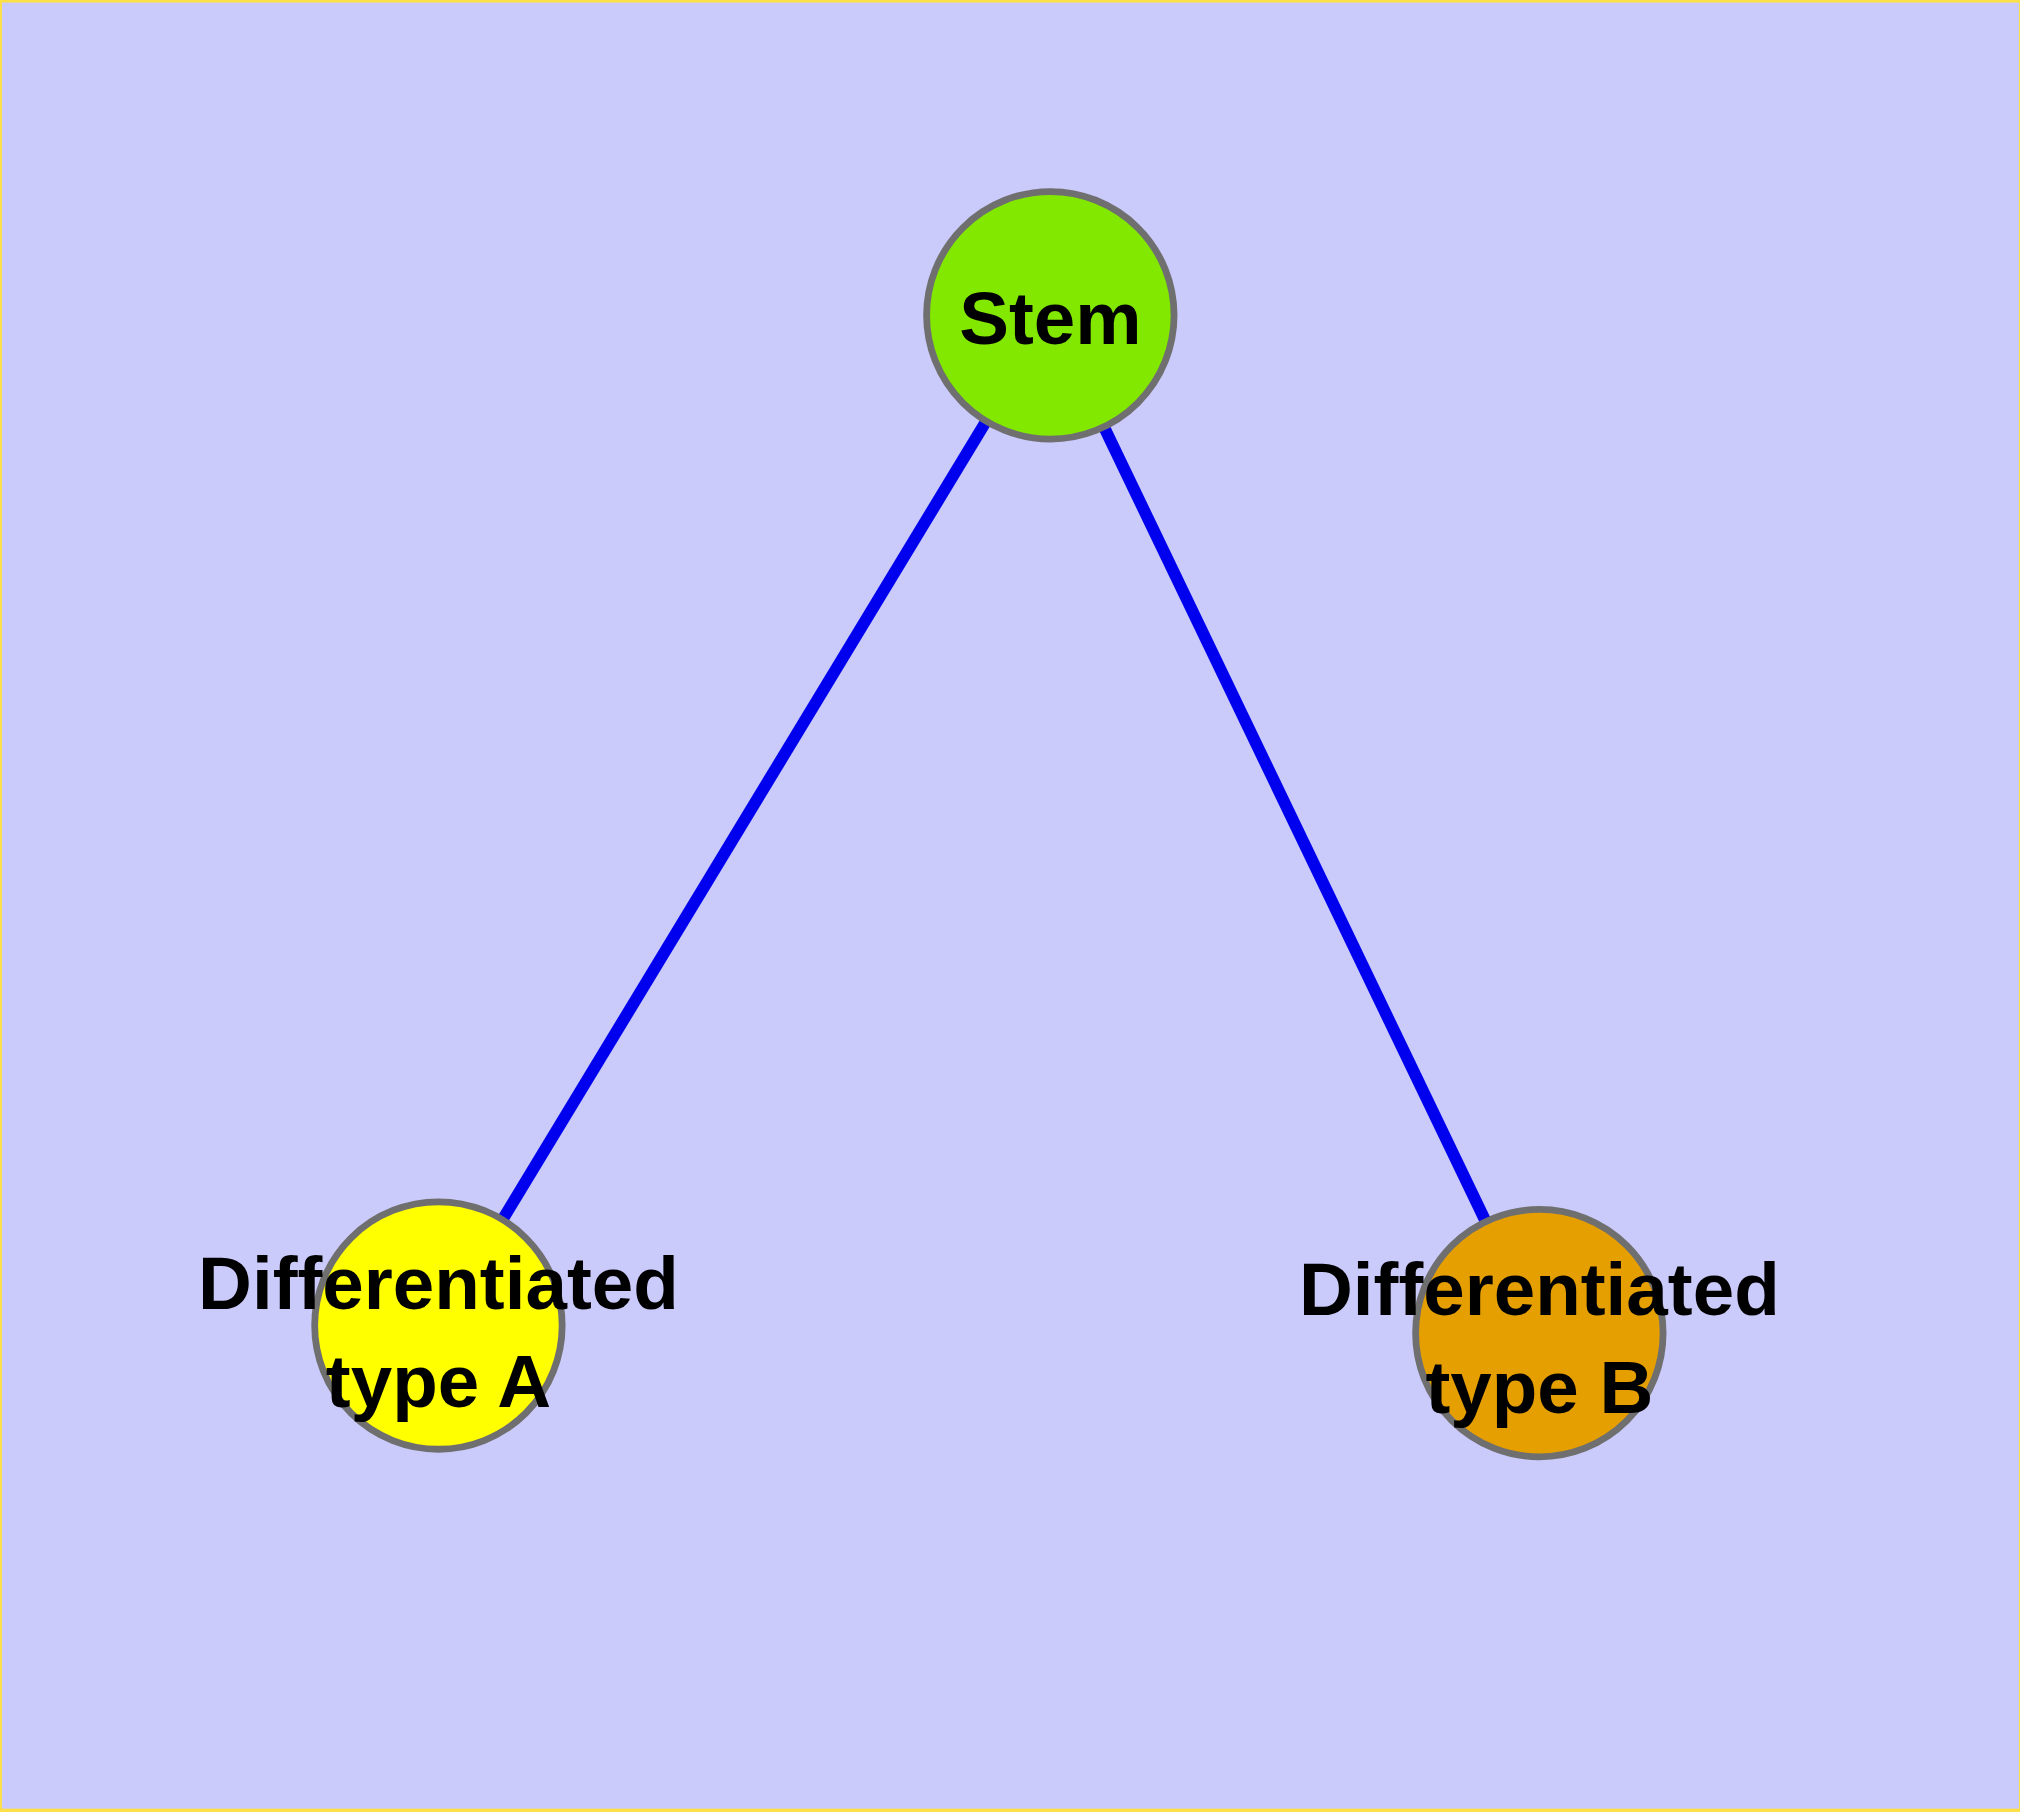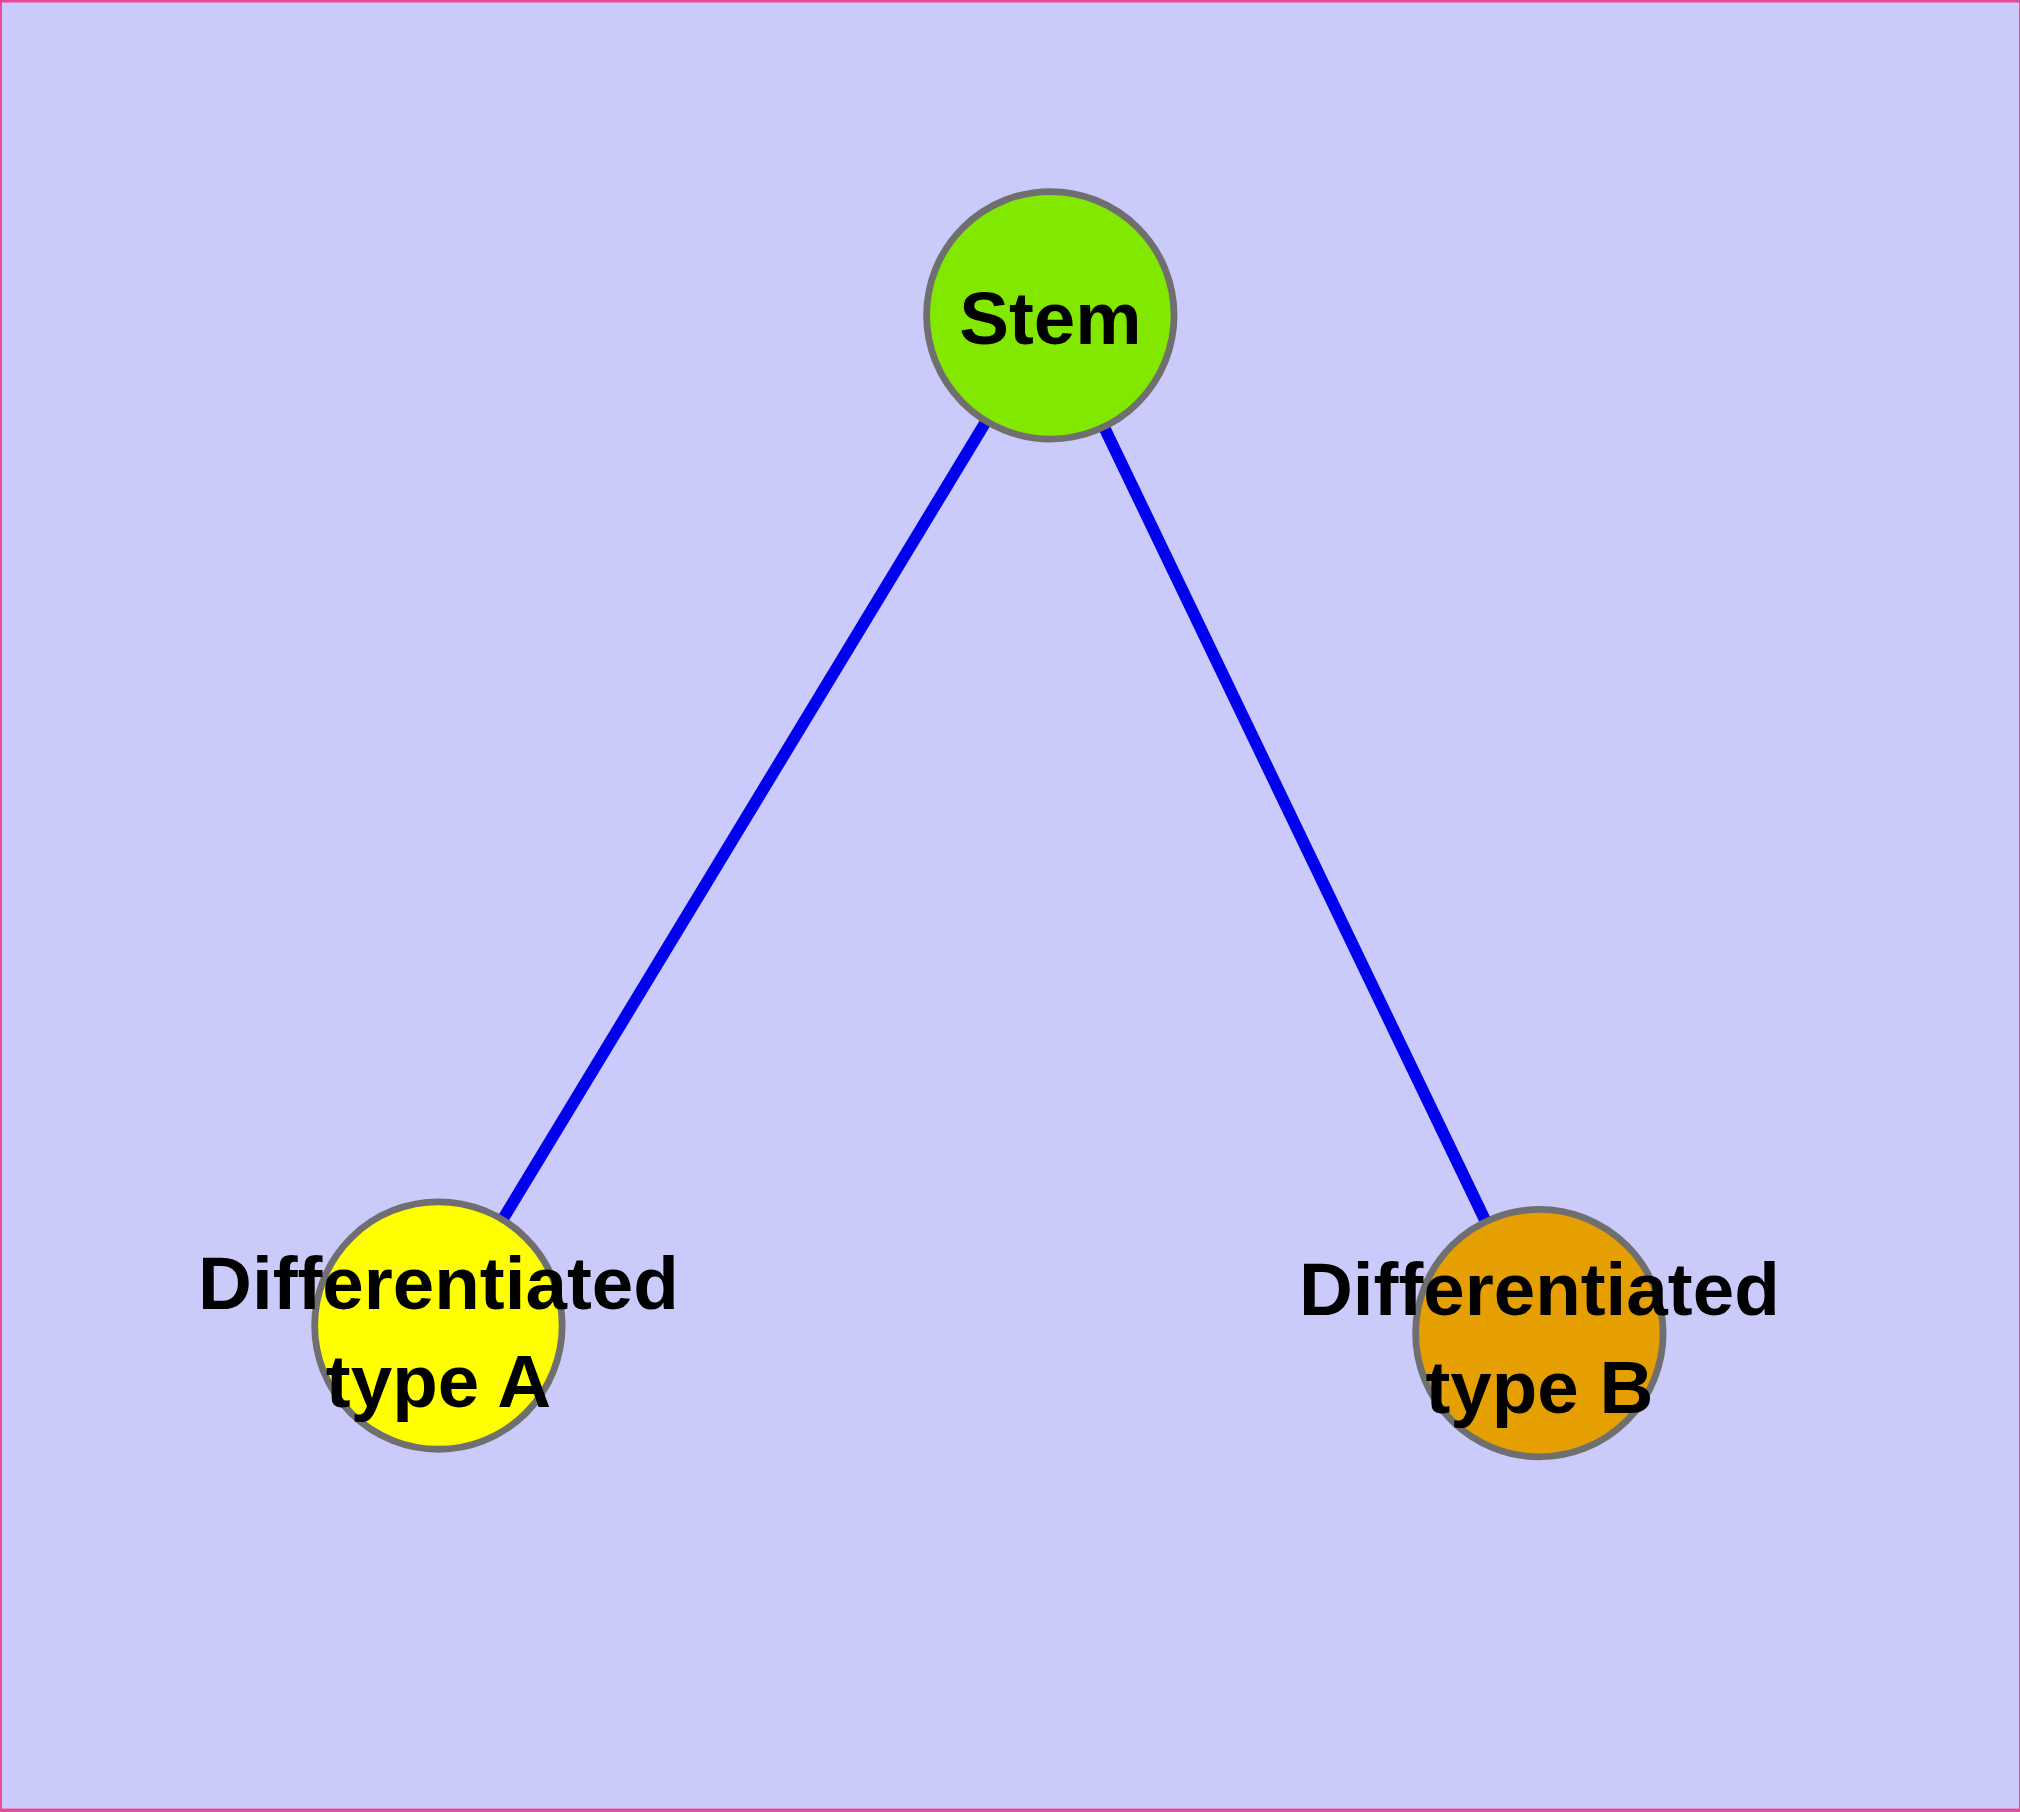--- a/index.html
+++ b/index.html
@@ -4,21 +4,21 @@
 <style>
   html, body {
     margin: 0;
     padding: 0;
     background: #ffffff;
   }
   #page {
     position: relative;
     width: 2021px;
     height: 1812px;
-    background: #ec4899;
+    background: #fde047;
     overflow: hidden;
     font-family: "Liberation Sans", sans-serif;
   }
   #graph-svg {
     position: absolute;
     left: 0;
     top: 0;
   }
   .node-label {
     font-family: "Liberation Sans", sans-serif;

